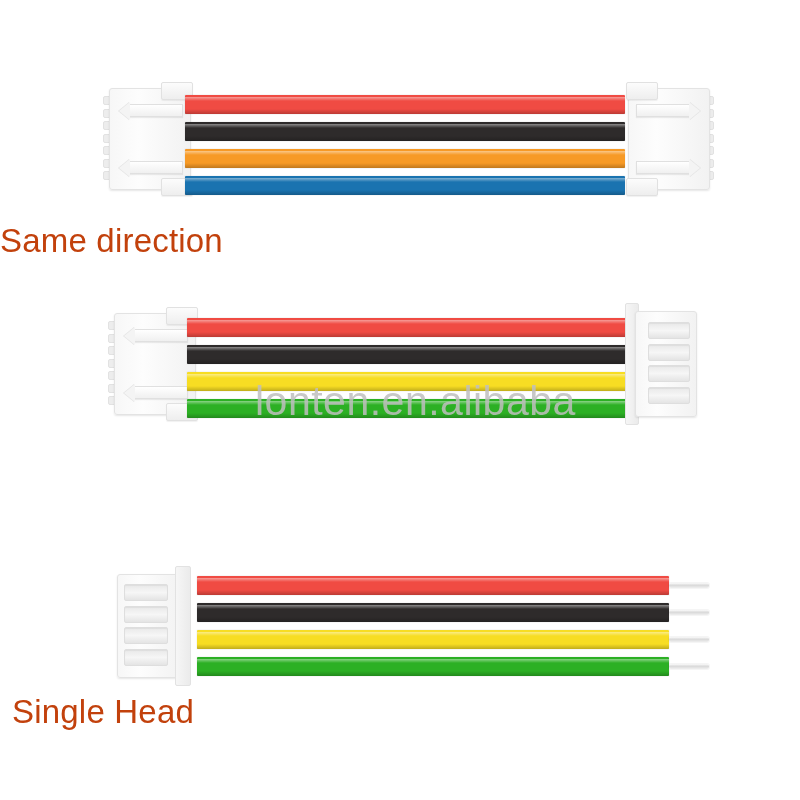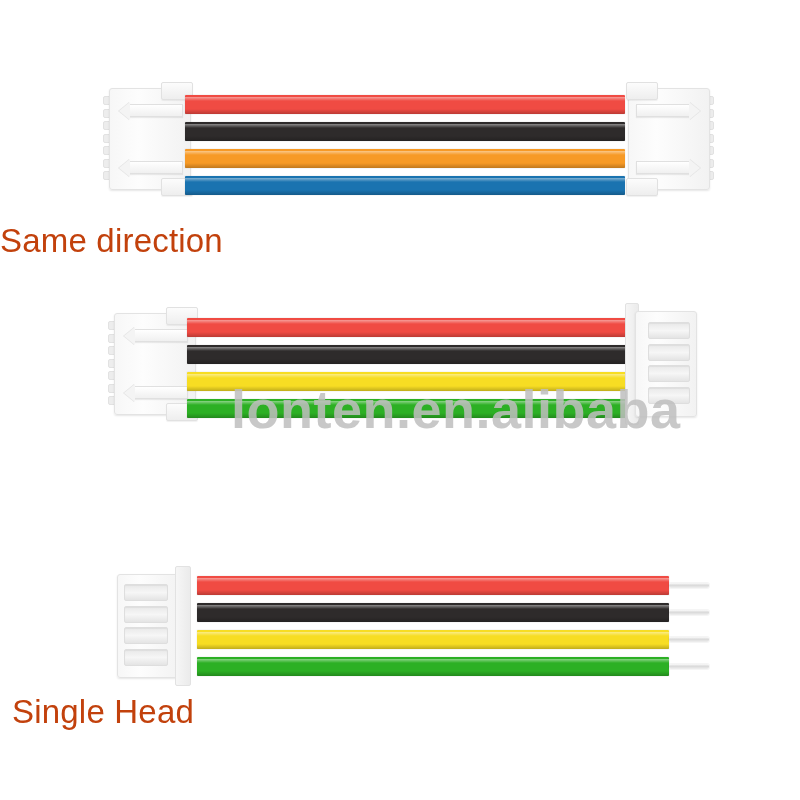--- a/index.html
+++ b/index.html
@@ -168,27 +168,28 @@
     position: absolute;
     background: linear-gradient(to right, #f6f6f6, #ebebeb);
     border: 1px solid #e2e2e2;
     border-radius: 2px;
   }
 
   
   .watermark {
     position: absolute;
     color: #bfbfbf;
-    font-size: 54px;
-    font-weight: 700;
+    font-size: 41px;
+    font-weight: 400;
     letter-spacing: 0.5px;
     white-space: nowrap;
     font-family: "Liberation Sans", sans-serif;
     opacity: 0.85;
     pointer-events: none;
+    margin-left: 24px;
   }
 </style>
 </head>
 <body>
 
 <div class="stage">
 
   <div class="variant" style="top:0;">
     <div class="cable-area" style="height:215px;">
 

